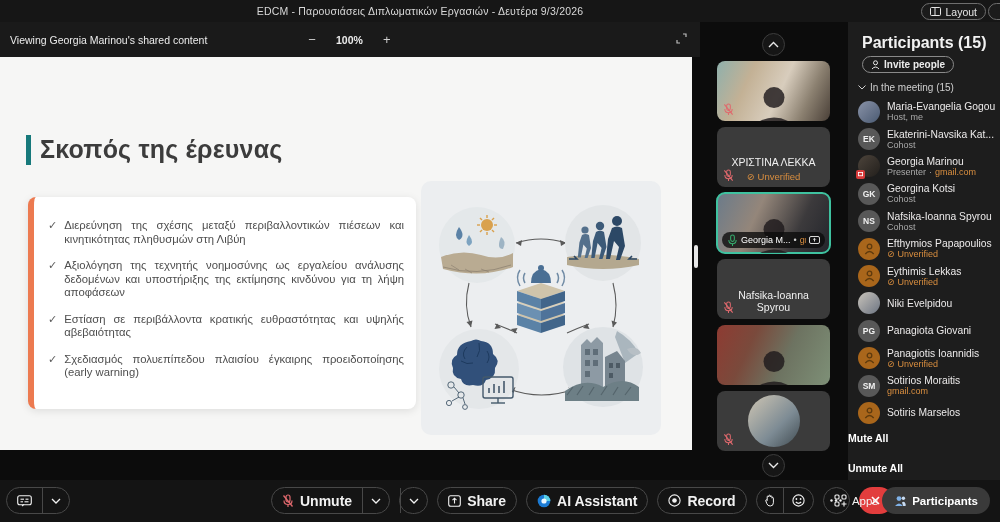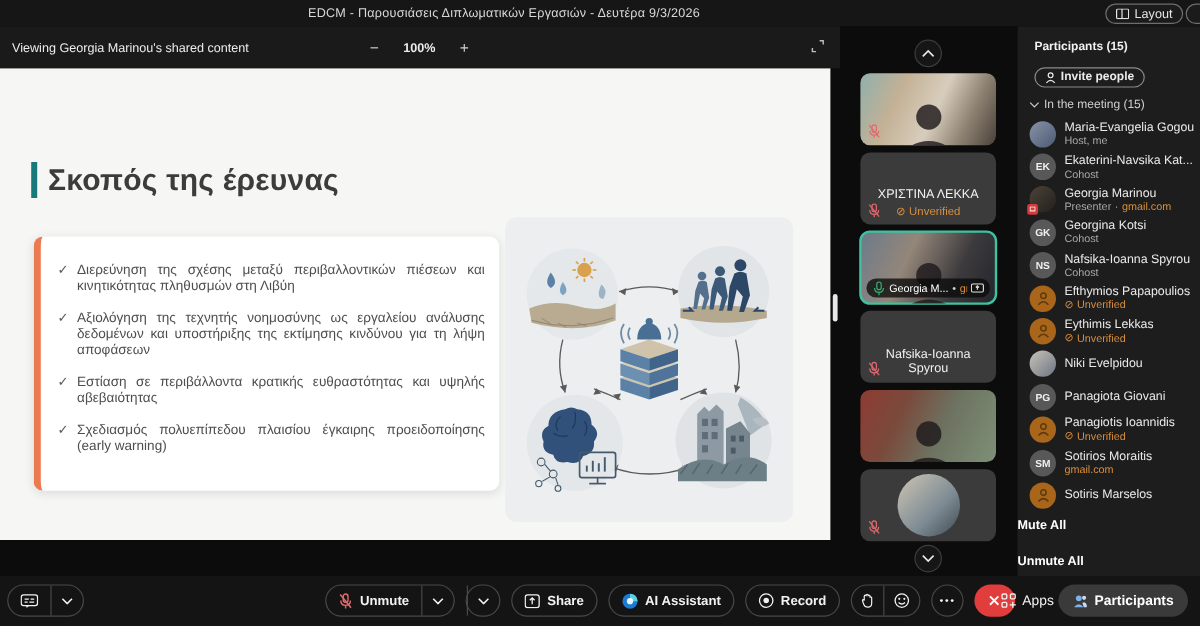--- a/index.html
+++ b/index.html
@@ -19,21 +19,21 @@
   .sharebar { position:absolute; left:0; top:22px; width:700px; height:35px; background:#1a1a1a;
     display:flex; align-items:center; }
   .viewing-label { color:#ececec; font-size:10.5px; margin-left:10px; }
   .zoom-ctrls { position:absolute; left:305px; top:0; height:35px; display:flex; align-items:center; gap:17px; }
   .zoom-ctrls .zbtn { color:#cfcfcf; font-size:13px; width:14px; text-align:center; cursor:default; }
   .zoom-level { color:#ececec; font-size:10.5px; font-weight:bold; }
   .expand-ic { position:absolute; right:12px; top:10px; }
 
   
   .slide { position:absolute; left:0; top:57px; width:692px; height:393px; background:#f6f6f5; }
-  .slide-title-wrap { position:absolute; left:26px; top:78px; display:flex; align-items:center; gap:9px; }
+  .slide-title-wrap { position:absolute; left:26px; top:78px; display:flex; align-items:flex-start; gap:9px; }
   .slide-title-bar { width:5px; height:30px; background:#17797b; }
   .slide-title { font-size:25px; font-weight:bold; color:#3c3c3c; letter-spacing:.2px; }
   .bullet-card { position:absolute; left:28px; top:140px; width:388px; min-height:205px; background:#ffffff;
     border-left:6px solid #ec7a50; border-radius:8px; box-shadow:0 2px 8px rgba(0,0,0,.10); padding:22px 12px 16px 14px; }
   .bullet { display:flex; gap:7px; margin-bottom:13px; }
   .bullet .check { color:#5a5a5a; font-size:11px; line-height:13px; }
   .bullet .btext { color:#4e4e4e; font-size:11.3px; line-height:13.5px; text-align:justify; }
 
   .diagram { position:absolute; left:421px; top:124px; width:240px; height:254px; background:#eceef0; border-radius:10px; }
 
@@ -52,41 +52,41 @@
   .tile-label { position:absolute; left:5px; bottom:5px; right:5px; height:16px; background:rgba(10,10,10,.78);
     border-radius:8px; display:flex; align-items:center; gap:3px; padding:0 5px; }
   .tile-label .lname { color:#fff; font-size:9px; white-space:nowrap; }
   .tile-label .ldot { color:#cfcfcf; font-size:9px; }
   .tile-label .llink { color:#d98e3f; font-size:9px; white-space:nowrap; overflow:hidden; flex:1; }
   .silhouette { position:absolute; bottom:-6px; left:50%; transform:translateX(-50%); }
   .avatar-circle-photo { width:52px; height:52px; border-radius:50%; }
 
   
   .panel { position:absolute; left:848px; top:22px; width:152px; height:458px; background:#1d1d1d; }
-  .panel-title { position:absolute; left:14px; top:12px; color:#f2f2f2; font-size:10px; font-weight:bold; }
+  .panel-title { position:absolute; left:14px; top:12px; color:#f2f2f2; font-size:16px; font-weight:bold; }
   .invite-btn { position:absolute; left:14px; top:34px; height:17px; border:1px solid #8a8a8a; border-radius:9px;
     display:flex; align-items:center; gap:4px; padding:0 8px; color:#ececec; font-size:10px; font-weight:bold; }
   .section-row { position:absolute; left:10px; top:60px; display:flex; align-items:center; gap:4px; color:#cfcfcf; font-size:10px; }
   .plist { position:absolute; left:10px; top:76px; width:138px; display:flex; flex-direction:column; }
   .prow { display:flex; align-items:center; gap:7px; height:27.4px; }
   .pavatar { width:22px; height:22px; min-width:22px; border-radius:50%; display:flex; align-items:center; justify-content:center; position:relative; }
   .pavatar.initials { background:#585858; color:#f0f0f0; font-size:8.5px; font-weight:bold; }
   .pavatar .share-badge { position:absolute; left:-2px; bottom:-2px; width:9px; height:9px; background:#d63a3a; border-radius:2px;
     display:flex; align-items:center; justify-content:center; }
   .pinfo { display:flex; flex-direction:column; overflow:hidden; }
   .pname { color:#eceaea; font-size:10.3px; white-space:nowrap; overflow:hidden; text-overflow:ellipsis; }
   .psub { font-size:9px; color:#a9a9a9; display:flex; align-items:center; gap:3px; white-space:nowrap; }
   .psub .orange { color:#d98e3f; }
   .panel-footer { position:absolute; left:0; bottom:6px; width:152px; display:flex; justify-content:center; gap:18px; background:#1d1d1d; padding-top:4px;flex-direction:column; }
   .panel-footer .fbtn { color:#ffffff; font-size:10.5px; font-weight:bold; }
 
   
   .footer { position:absolute; left:0; top:480px; width:1000px; height:42px; background:#141414; }
   .pill { display:flex; align-items:center; border:1px solid #484848; border-radius:15px; height:27px; color:#f2f2f2;
-    font-size:11px; font-weight:bold; background:#141414; }
+    font-size:14px; font-weight:bold; background:#141414; }
   .pill .seg { display:flex; align-items:center; gap:6px; padding:0 10px; height:100%; }
   .pill .divider { width:1px; height:100%; background:#484848; }
   .pill .chev-seg { padding:0 8px; display:flex; align-items:center; height:100%; }
   .footer-left { position:absolute; left:6px; top:7px; }
   .footer-center { position:absolute; left:271px; top:7px; display:flex; align-items:center; gap:9px; }
   .circle-btn { width:27px; height:27px; border-radius:50%; border:1px solid #484848; background:#141414;
     display:flex; align-items:center; justify-content:center; color:#f2f2f2; }
   .leave-btn { width:34px; height:27px; border-radius:15px; background:#e23d3d; border:none; display:flex; align-items:center; justify-content:center; }
   .footer-right { position:absolute; right:10px; top:7px; display:flex; align-items:center; gap:4px; }
   .apps-btn { display:flex; align-items:center; gap:5px; color:#f2f2f2; font-size:11.5px; }

